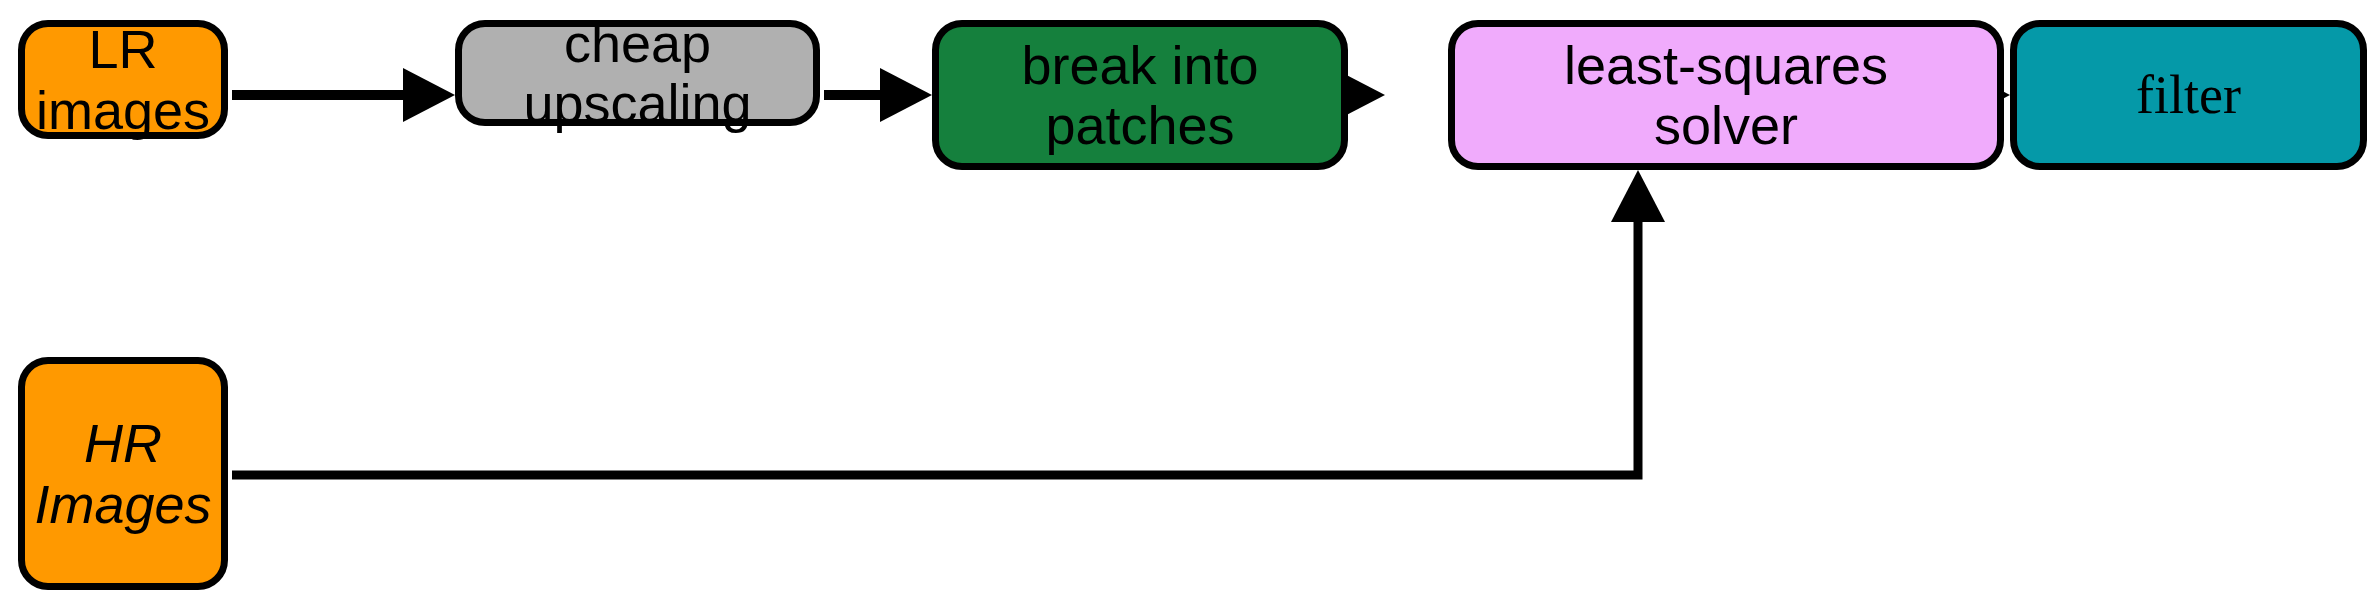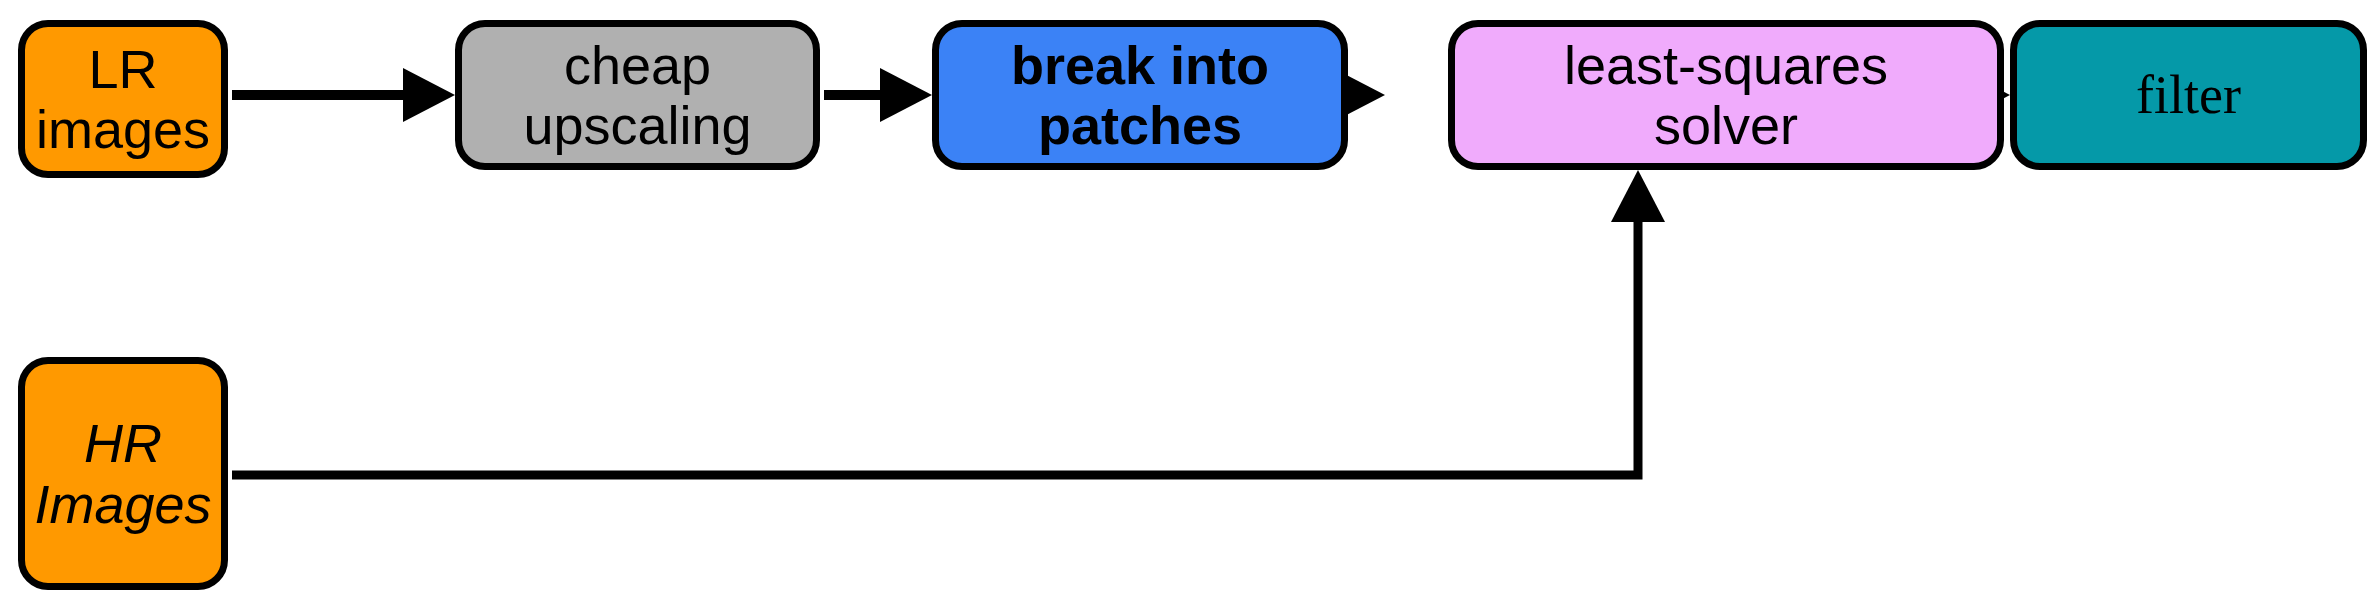--- a/index.html
+++ b/index.html
@@ -73,31 +73,31 @@
       <line x1="1889" y1="95" x2="1979" y2="95" stroke="#000000" stroke-width="10"></line>
       <polygon points="2010,95 1958,68 1958,122" fill="#000000"></polygon>
     </g>
 
     <g>
       <polyline points="232,475 1638,475 1638,205" fill="none" stroke="#000000" stroke-width="9"></polyline>
       <polygon points="1638,170 1611,222 1665,222" fill="#000000"></polygon>
     </g>
   </svg>
 
-  <div class="node" style="left:18px; top:20px; width:210px; height:158px; background:#ff9900;">
+  <div class="node" style="left:18px; top:20px; width:210px; height:119px; background:#ff9900;">
     <span class="node-label">LR
 images</span>
   </div>
 
-  <div class="node" style="left:455px; top:20px; width:365px; height:150px; background:#b0b0b0;">
+  <div class="node" style="left:455px; top:20px; width:365px; height:106px; background:#b0b0b0;">
     <span class="node-label">cheap
 upscaling</span>
   </div>
 
-  <div class="node" style="left:932px; top:20px; width:416px; height:150px; background:#3b82f6;font-weight:bold;">
+  <div class="node" style="left:932px; top:20px; width:416px; height:150px; background:#15803d;">
     <span class="node-label">break into
 patches</span>
   </div>
 
   <div class="node" style="left:1448px; top:20px; width:556px; height:150px; background:#f0abfc;">
     <span class="node-label">least-squares
 solver</span>
   </div>
 
   <div class="node" style="left:2010px; top:20px; width:357px; height:150px; background:#0599a8;font-family:Liberation Serif, serif;">

